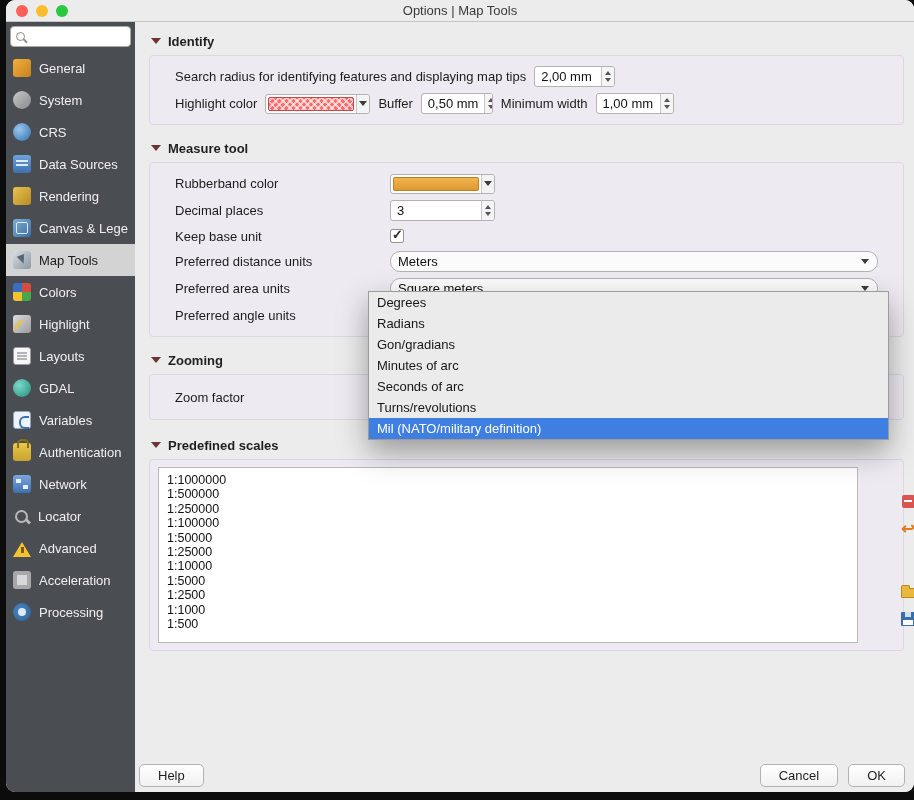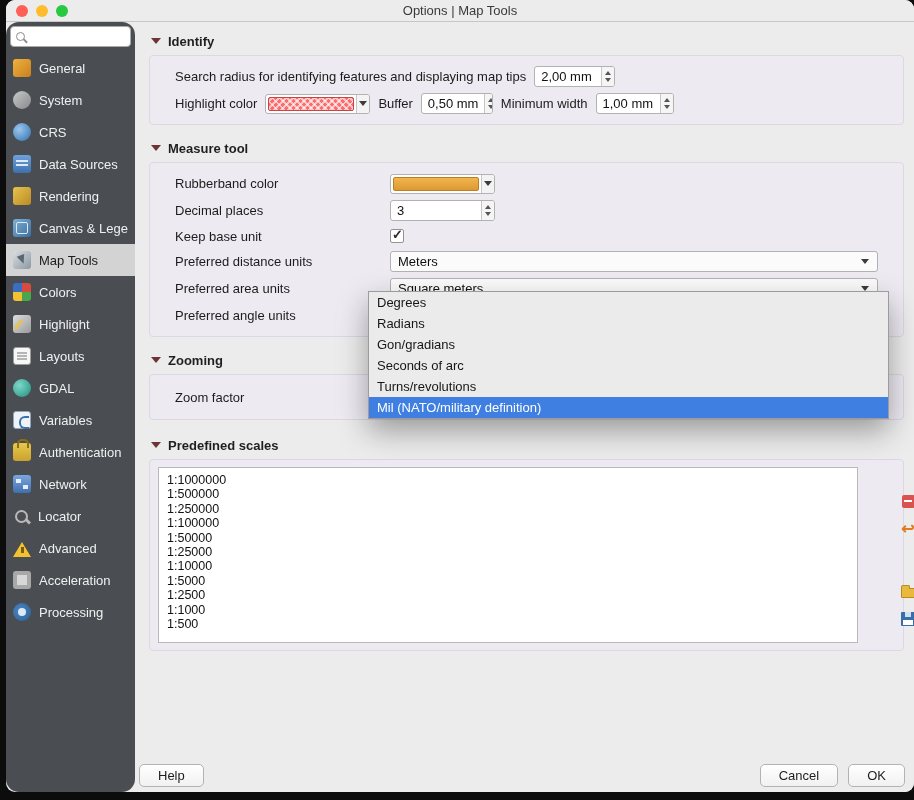--- a/index.html
+++ b/index.html
@@ -21,21 +21,21 @@
     position:relative; display:flex; align-items:center; justify-content:center;
   }
   .lights{ position:absolute; left:10px; top:5px; display:flex; gap:8px; }
   .light{ width:12px; height:12px; border-radius:50%; }
   .light.red{ background:#ff5f57; } .light.yellow{ background:#febc2e; } .light.green{ background:#28c840; }
   .wtitle{ font-size:13px; color:#3a3a3a; }
 
   .body-row{ flex:1; display:flex; min-height:0; }
 
   
-  .sidebar{ width:129px; flex:none; background:#4a4d51; display:flex; flex-direction:column;border-radius:13px; }
+  .sidebar{ width:129px; flex:none; background:#4a4d51; display:flex; flex-direction:column; }
   .searchbox{
     margin:4px 4px 2px 4px; height:21px; background:#fff; border:1px solid #a9a9a9;
     border-radius:4px; display:flex; align-items:center; padding:0 5px; gap:4px;
   }
   .mag{ width:9px; height:9px; border:1.5px solid #8e8e8e; border-radius:50%; position:relative; flex:none; }
   .mag::after{ content:""; position:absolute; width:5px; height:1.5px; background:#8e8e8e;
     right:-4px; bottom:-1px; transform:rotate(45deg); }
   .search-text{ font-size:12px; color:#999; flex:1; }
   .sb-items{ margin-top:3px; }
   .sb-item{ height:32px; display:flex; align-items:center; gap:8px; padding:0 7px;
@@ -91,21 +91,21 @@
   .col-label{ width:207px; flex:none; gap:0; }
 
   .spin{ display:flex; align-items:stretch; background:#fff; border:1px solid #b2b2b2; border-radius:3px; height:21px; overflow:hidden; flex:none; }
   .spin-val{ flex:1; font-size:13px; padding:2px 6px 0 6px; white-space:nowrap; color:#111; }
   .spin-btns{ width:13px; flex:none; border-left:1px solid #c7c7c7; background:#f5f5f5;
     display:flex; flex-direction:column; align-items:center; justify-content:center; gap:3px; }
   .tri-up{ width:0; height:0; border-left:3px solid transparent; border-right:3px solid transparent; border-bottom:4px solid #555; }
   .tri-dn{ width:0; height:0; border-left:3px solid transparent; border-right:3px solid transparent; border-top:4px solid #555; }
 
   .combo{ flex:1; display:flex; align-items:center; justify-content:space-between;
-    background:#fbfbfb; border:1px solid #b2b2b2; border-radius:3px; height:21px;
+    background:#fbfbfb; border:1px solid #b2b2b2; border-radius:10px; height:21px;
     font-size:13px; color:#111; padding-left:7px; }
   .combo-arrow{ width:0; height:0; border-left:4px solid transparent; border-right:4px solid transparent;
     border-top:5px solid #3c3c3c; margin-right:8px; flex:none; }
 
   .colorbtn{ width:105px; height:20px; background:#fff; border:1px solid #b2b2b2; border-radius:3px;
     display:flex; overflow:hidden; flex:none; }
   .swatch{ flex:1; margin:2px; border-radius:2px; }
   .red-hatch{ background-color:#ff6b6b;
     background-image:repeating-linear-gradient(45deg,rgba(255,255,255,.6) 0 2px,transparent 2px 5px),
                      repeating-linear-gradient(-45deg,rgba(255,255,255,.6) 0 2px,transparent 2px 5px);
@@ -381,20 +381,21 @@
           <button class="ab">
               <span class="ic-save"></span>
             </button>
         </div>
       </div>
 
       <div class="popup">
         <div class="popup-item">Degrees</div>
         <div class="popup-item">Radians</div>
         <div class="popup-item">Gon/gradians</div>
+        <div class="popup-item">Minutes of arc</div>
         <div class="popup-item">Seconds of arc</div>
         <div class="popup-item">Turns/revolutions</div>
         <div class="popup-item sel">Mil (NATO/military definition)</div>
       </div>
 
       <div class="footer">
         <button class="btn">Help</button>
         <span class="fspacer"></span>
         <button class="btn">Cancel</button>
         <button class="btn">OK</button>

